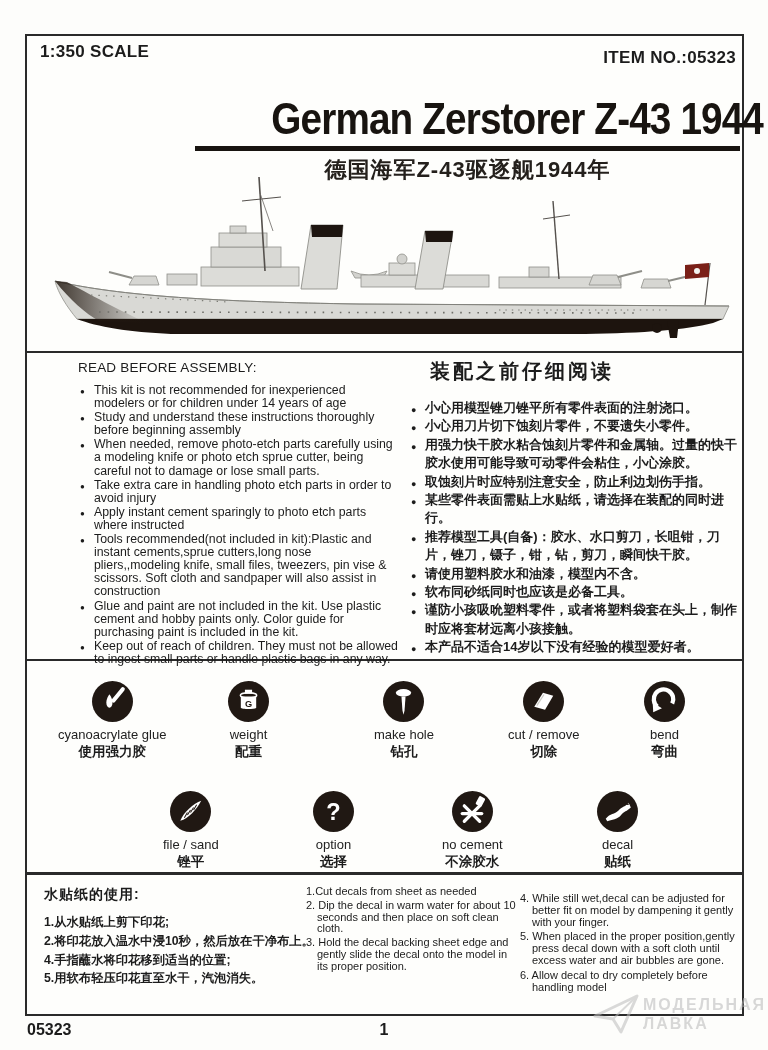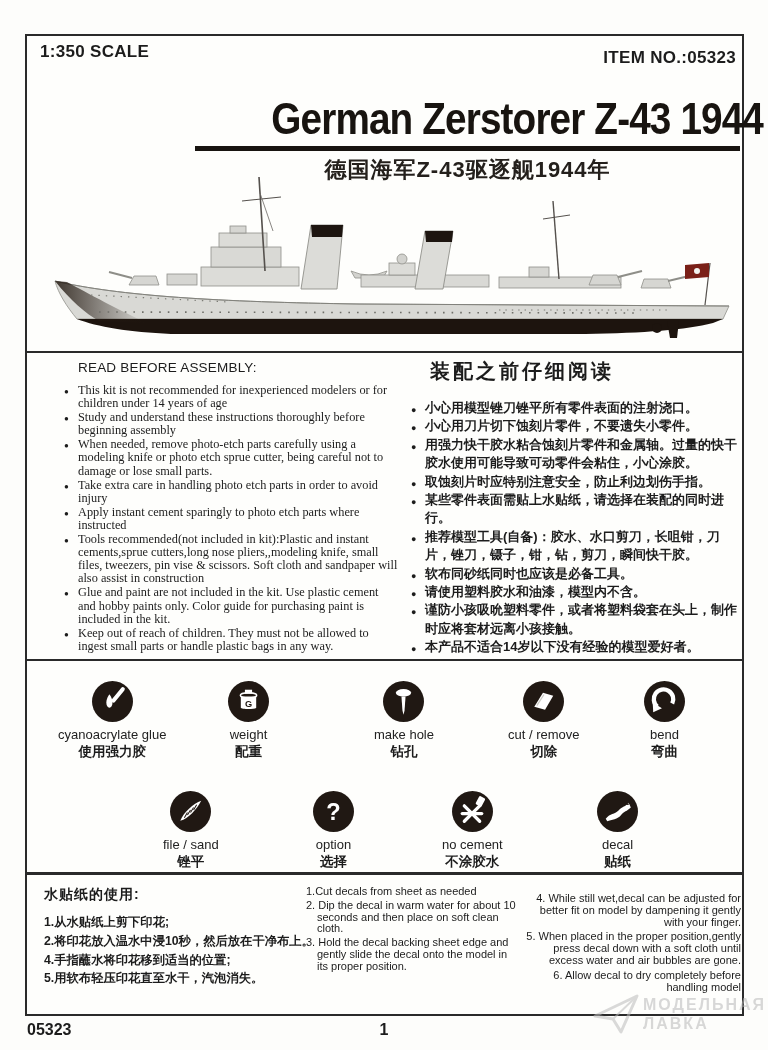--- a/index.html
+++ b/index.html
@@ -15,21 +15,21 @@
   .title-block { position:absolute; left:195px; right:28px; top:86px; text-align:center;margin-top:8px; }
   .main-title { display:block; font-size:45px; font-weight:bold; letter-spacing:-1px; line-height:1.1;
                 transform:scaleX(.86); transform-origin:100% 50%; white-space:nowrap; color:#181410; }
   .title-rule { height:5px; background:#181410; margin-top:2px; }
   .sub-title { display:block; margin-top:4px; font-size:22px; font-weight:bold; letter-spacing:1px; color:#24201c; }
 
   .ship-wrap { position:absolute; left:29px; top:171px; width:710px; height:177px; }
 
   .col-en { position:absolute; left:46px; top:360px; width:352px; }
   .col-en h3 { font-size:13.5px; font-weight:normal; letter-spacing:.2px; margin-left:32px; margin-bottom:9px; }
-  .list-en { margin-left:32px;font-family:Liberation Serif, serif; }
+  .list-en { margin-left:48px; }
   .list-en .li { position:relative; font-size:12.3px; line-height:13.1px; padding-left:0; margin-bottom:1px; }
   .list-en .li::before { content:"●"; position:absolute; left:-14px; top:1px; font-size:8px; }
 
   .col-cn { position:absolute; left:405px; top:358px; width:336px; }
   .col-cn h3 { font-size:20px; font-weight:bold; letter-spacing:3px; margin-left:25px; margin-bottom:14px; }
   .list-cn { margin-left:20px; }
   .list-cn .li { position:relative; font-size:13px; font-weight:bold; line-height:18.4px; margin-bottom:0; }
   .list-cn .li::before { content:"●"; position:absolute; left:-14px; top:2px; font-size:9px; }
 
   .icon-cell { position:absolute; display:flex; flex-direction:column; align-items:center; }
@@ -39,21 +39,21 @@
 
   .decal-cn { position:absolute; left:44px; top:886px; width:258px; }
   .decal-cn h3 { font-size:14px; font-weight:bold; margin-bottom:9px; letter-spacing:1px; }
   .decal-cn .li { font-size:12.3px; font-weight:bold; line-height:18.8px; white-space:nowrap; }
 
   .decal-en { position:absolute; left:306px; top:886px; width:212px; }
   .decal-en h3 { font-size:16.5px; font-weight:bold; letter-spacing:.2px; margin-bottom:7px; }
   .decal-en .li { font-size:11px; line-height:11.8px; padding-left:11px; text-indent:-11px; margin-bottom:2px; }
 
   .decal-en2 { position:absolute; left:520px; top:893px; width:221px; }
-  .decal-en2 .li { font-size:11px; line-height:11.8px; padding-left:12px; text-indent:-12px; margin-bottom:3px;text-align:right; }
+  .decal-en2 .li { font-size:11px; line-height:11.8px; padding-left:12px; text-indent:-12px; margin-bottom:3px; }
 
   .footer-item { position:absolute; left:27px; top:1021px; font-size:16px; font-weight:bold;text-align:right; }
   .footer-page { position:absolute; left:0; right:0; top:1021px; text-align:center; font-size:16px; font-weight:bold; }
 
   .watermark { position:absolute; right:2px; top:992px; display:flex; align-items:center; opacity:.55; }
   .wm-text { color:#b9b9b9; font-weight:bold; font-size:16px; letter-spacing:2px; line-height:19px; }
 </style>
 </head>
 <body>
 
@@ -153,22 +153,22 @@
 
   <div class="col-cn">
     <h3>装配之前仔细阅读</h3>
     <div class="list-cn">
         <div class="li">小心用模型锉刀锉平所有零件表面的注射浇口。</div>
         <div class="li">小心用刀片切下蚀刻片零件，不要遗失小零件。</div>
         <div class="li">用强力快干胶水粘合蚀刻片零件和金属轴。过量的快干胶水使用可能导致可动零件会粘住，小心涂胶。</div>
         <div class="li">取蚀刻片时应特别注意安全，防止利边划伤手指。</div>
         <div class="li">某些零件表面需贴上水贴纸，请选择在装配的同时进行。</div>
         <div class="li">推荐模型工具(自备)：胶水、水口剪刀，长咀钳，刀片，锉刀，镊子，钳，钻，剪刀，瞬间快干胶。</div>
+        <div class="li">请使用塑料胶水和油漆，模型内不含。</div>
         <div class="li">软布同砂纸同时也应该是必备工具。</div>
-        <div class="li">请使用塑料胶水和油漆，模型内不含。</div>
         <div class="li">谨防小孩吸吮塑料零件，或者将塑料袋套在头上，制作时应将套材远离小孩接触。</div>
         <div class="li">本产品不适合14岁以下没有经验的模型爱好者。</div>
       </div>
   </div>
 
   <div class="icon-cell" style="left:58px;top:681px;">
     <svg class="icon-circle" viewBox="0 0 40 40">
       <circle cx="20" cy="20" r="20" fill="#201813"></circle>
       <line x1="21" y1="19" x2="30" y2="8" stroke="#fff" stroke-width="4" stroke-linecap="round"></line>
       <path d="M14,21 C14,17 17,13 17,13 C17,13 20,17 20,21 C20,24.3 18.7,26 17,26 C15.3,26 14,24.3 14,21 Z" fill="#fff"></path>

